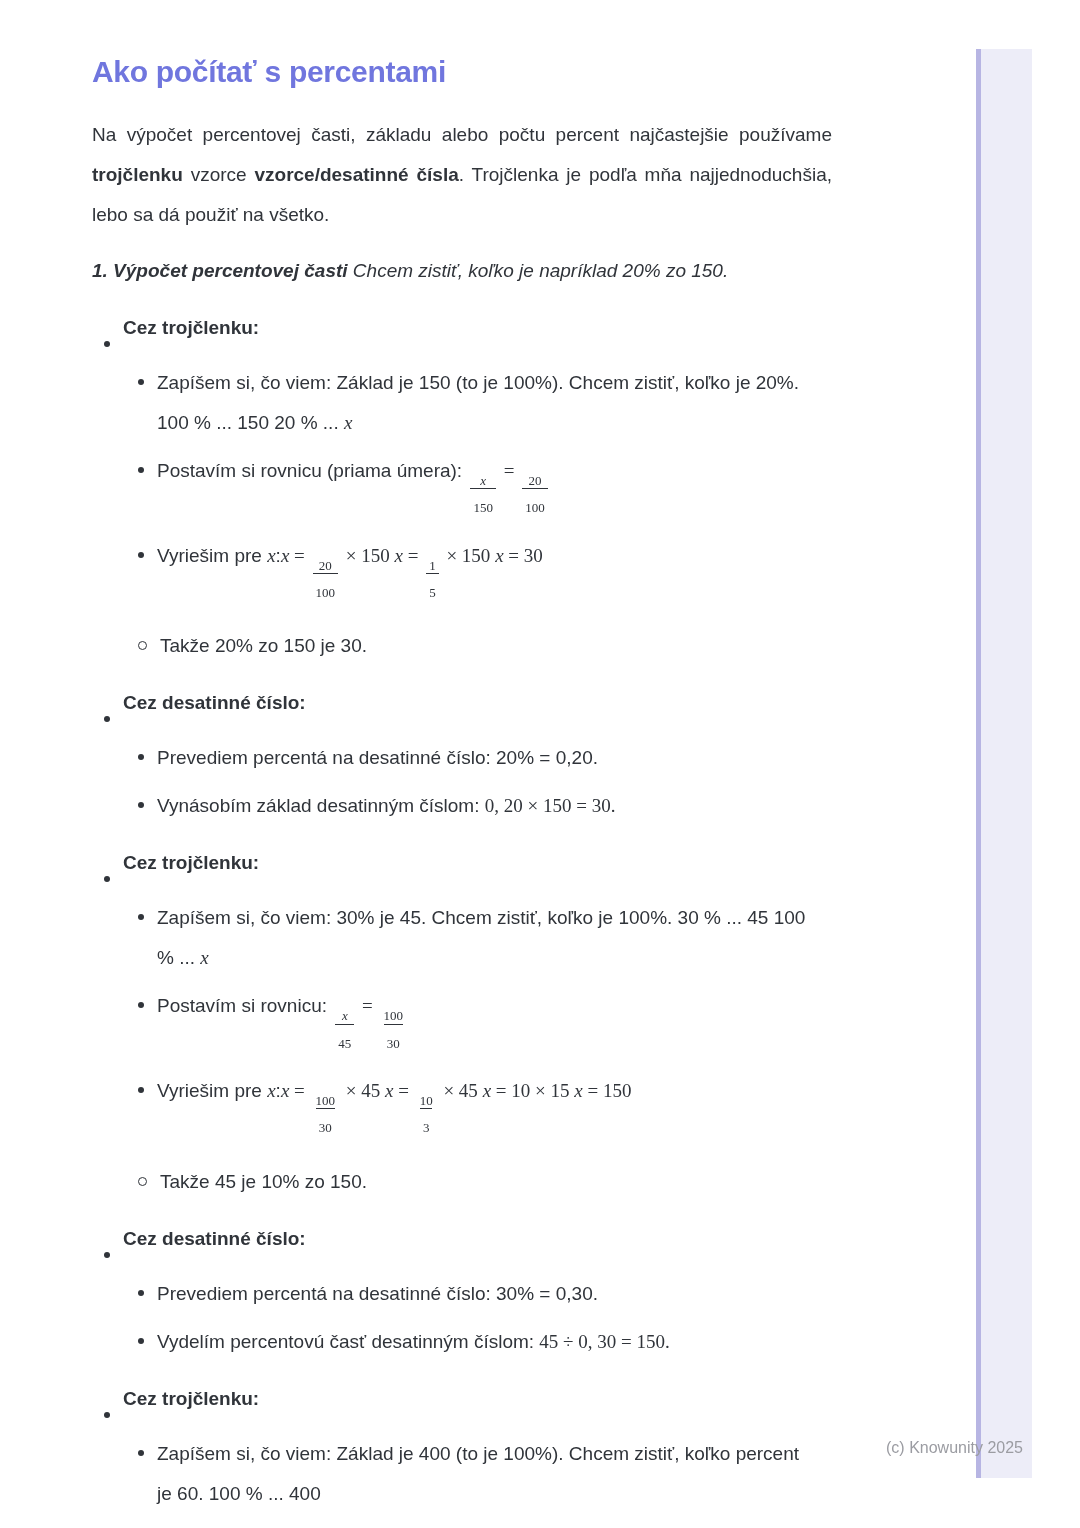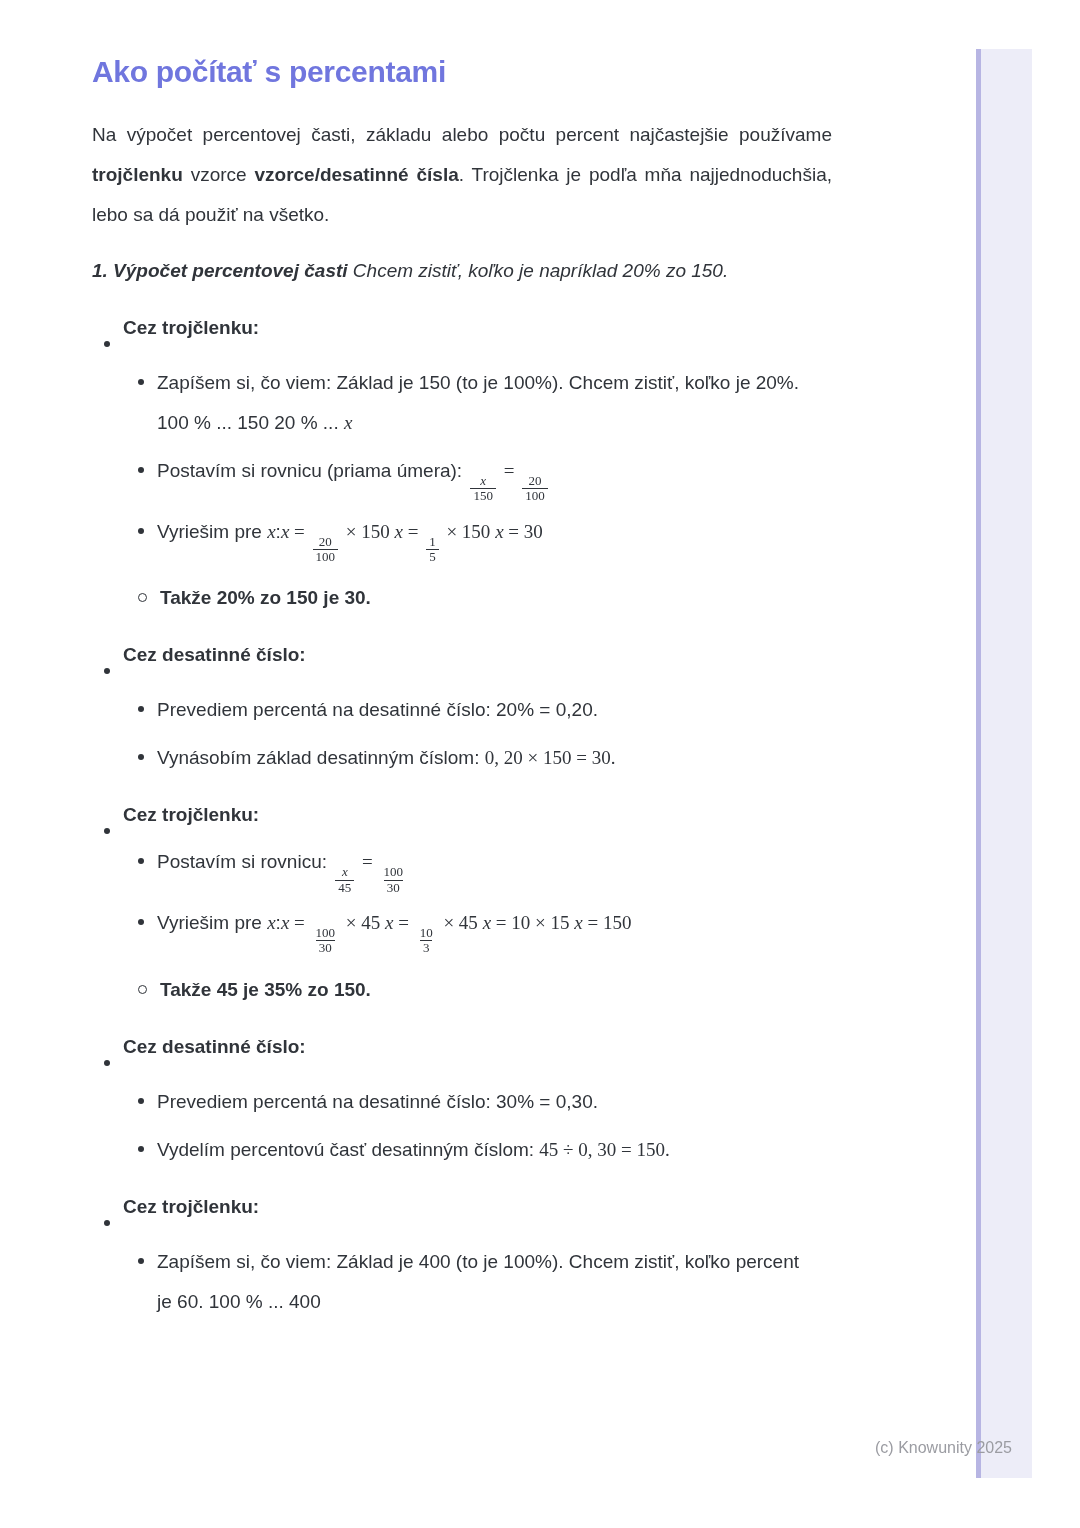--- a/index.html
+++ b/index.html
@@ -8,21 +8,21 @@
     background:#ffffff;
     font-family:"Liberation Sans","DejaVu Sans",sans-serif;
     color:var(--body-color,#30343a);
   }
   .page-edge-strip{
     position:absolute;top:49px;left:976px;width:51px;height:1429px;
     background:var(--strip-fill,#ededf8);
     border-left:5px solid var(--strip-border,#b7b5e3);
   }
   .watermark{
-    position:absolute;top:1437px;right:68px;
+    position:absolute;top:1437px;right:57px;
     font-size:16px;line-height:22px;color:var(--watermark-color,#9b9ca2);
     z-index:3;white-space:nowrap;
   }
   .doc{position:absolute;left:92px;top:53px;width:740px;z-index:2;}
   .doc-title{
     margin:0 0 24px 0;font-size:30px;line-height:38px;font-weight:700;
     letter-spacing:-0.3px;color:var(--title-color,#7076de);
   }
   .intro{
     margin:0;font-size:19px;line-height:40px;text-align:justify;
@@ -36,33 +36,33 @@
     flex:0 0 auto;width:6px;height:6px;border-radius:50%;
     background:currentColor;margin:16px 13px 0 0;
   }
   .dot.circle{
     width:7px;height:7px;background:transparent;
     border:1.6px solid currentColor;margin-top:15px;
   }
   .l2-item{display:flex;margin-top:8px;align-items:flex-start;font-size:19px;line-height:40px;}
   .l2-item .dot{margin-left:46px;}
   .l2-item.first{margin-top:16px;}
-  .l2-item.circle-item{margin-top:14px;font-weight:bold;}
+  .l2-item.circle-item{margin-top:14px;}
   .item-text{flex:1 1 auto;min-width:0;max-width:660px;}
   .seg-var,.seg-math{font-family:"Liberation Serif","DejaVu Serif",serif;}
   .seg-var{font-style:italic;}
   .frac{
     display:inline-flex;flex-direction:column;align-items:center;
     vertical-align:-0.62em;
     font-family:"Liberation Serif","DejaVu Serif",serif;
     font-size:13px;line-height:1.1;margin:0 3px;
   }
   .frac .num{padding:0 3px;}
   .frac .num.it{font-style:italic;}
-  .frac .den{border-top:1.2px solid currentColor;padding:0 3px;}
+  .frac .den{border-top:1.2px solid currentColor;padding:12px 3px;}
 </style>
 </head>
 <body style="--title-color: #7076de; --body-color: #30343a; --strip-fill: #ededf8; --strip-border: #b7b5e3; --watermark-color: #9b9ca2;">
 
 <div class="page-edge-strip"></div>
 <div class="watermark">(c) Knowunity 2025</div>
 
 <div class="doc">
   <h1 class="doc-title">Ako počítať s percentami</h1>
   <p class="intro"><span class="seg-text">Na výpočet percentovej časti, základu alebo počtu percent najčastejšie používame </span><strong class="seg-bold">trojčlenku</strong><span class="seg-text"> vzorce </span><strong class="seg-bold">vzorce/desatinné čísla</strong><span class="seg-text">. Trojčlenka je podľa mňa najjednoduchšia, lebo sa dá použiť na všetko.</span></p>
@@ -109,20 +109,24 @@
         <div class="item-text"><span class="seg-text">Prevediem percentá na desatinné číslo: 20% = 0,20.</span></div>
       </div>
       <div class="l2-item">
         <span class="dot"></span>
         <div class="item-text"><span class="seg-text">Vynásobím základ desatinným číslom: </span><span class="seg-math">0, 20 × 150 = 30.</span></div>
       </div>
       <div class="group-row">
         <span class="dot"></span>
         <strong class="group-label">Cez trojčlenku:</strong>
       </div>
+      <div class="l2-item first">
+        <span class="dot"></span>
+        <div class="item-text"><span class="seg-text">Zapíšem si, čo viem: 30% je 45. Chcem zistiť, koľko je 100%. 30 % ... 45 100 % ... </span><i class="seg-var">x</i></div>
+      </div>
       <div class="l2-item">
         <span class="dot"></span>
         <div class="item-text"><span class="seg-text">Postavím si rovnicu: </span><span class="frac">
             <span class="num it">x</span>
             <span class="den">45</span>
           </span><span class="seg-math"> = </span><span class="frac">
             <span class="num">100</span>
             <span class="den">30</span>
           </span></div>
       </div>
@@ -131,21 +135,21 @@
         <div class="item-text"><span class="seg-text">Vyriešim pre </span><i class="seg-var">x</i><span class="seg-text">:</span><i class="seg-var">x</i><span class="seg-math"> = </span><span class="frac">
             <span class="num">100</span>
             <span class="den">30</span>
           </span><span class="seg-math"> × 45 </span><i class="seg-var">x</i><span class="seg-math"> = </span><span class="frac">
             <span class="num">10</span>
             <span class="den">3</span>
           </span><span class="seg-math"> × 45 </span><i class="seg-var">x</i><span class="seg-math"> = 10 × 15 </span><i class="seg-var">x</i><span class="seg-math"> = 150</span></div>
       </div>
       <div class="l2-item circle-item">
         <span class="dot circle"></span>
-        <div class="item-text"><span class="seg-text">Takže 45 je 35% zo 150.</span></div>
+        <div class="item-text"><span class="seg-text">Takže 45 je 10% zo 150.</span></div>
       </div>
       <div class="group-row">
         <span class="dot"></span>
         <strong class="group-label">Cez desatinné číslo:</strong>
       </div>
       <div class="l2-item first">
         <span class="dot"></span>
         <div class="item-text"><span class="seg-text">Prevediem percentá na desatinné číslo: 30% = 0,30.</span></div>
       </div>
       <div class="l2-item">

